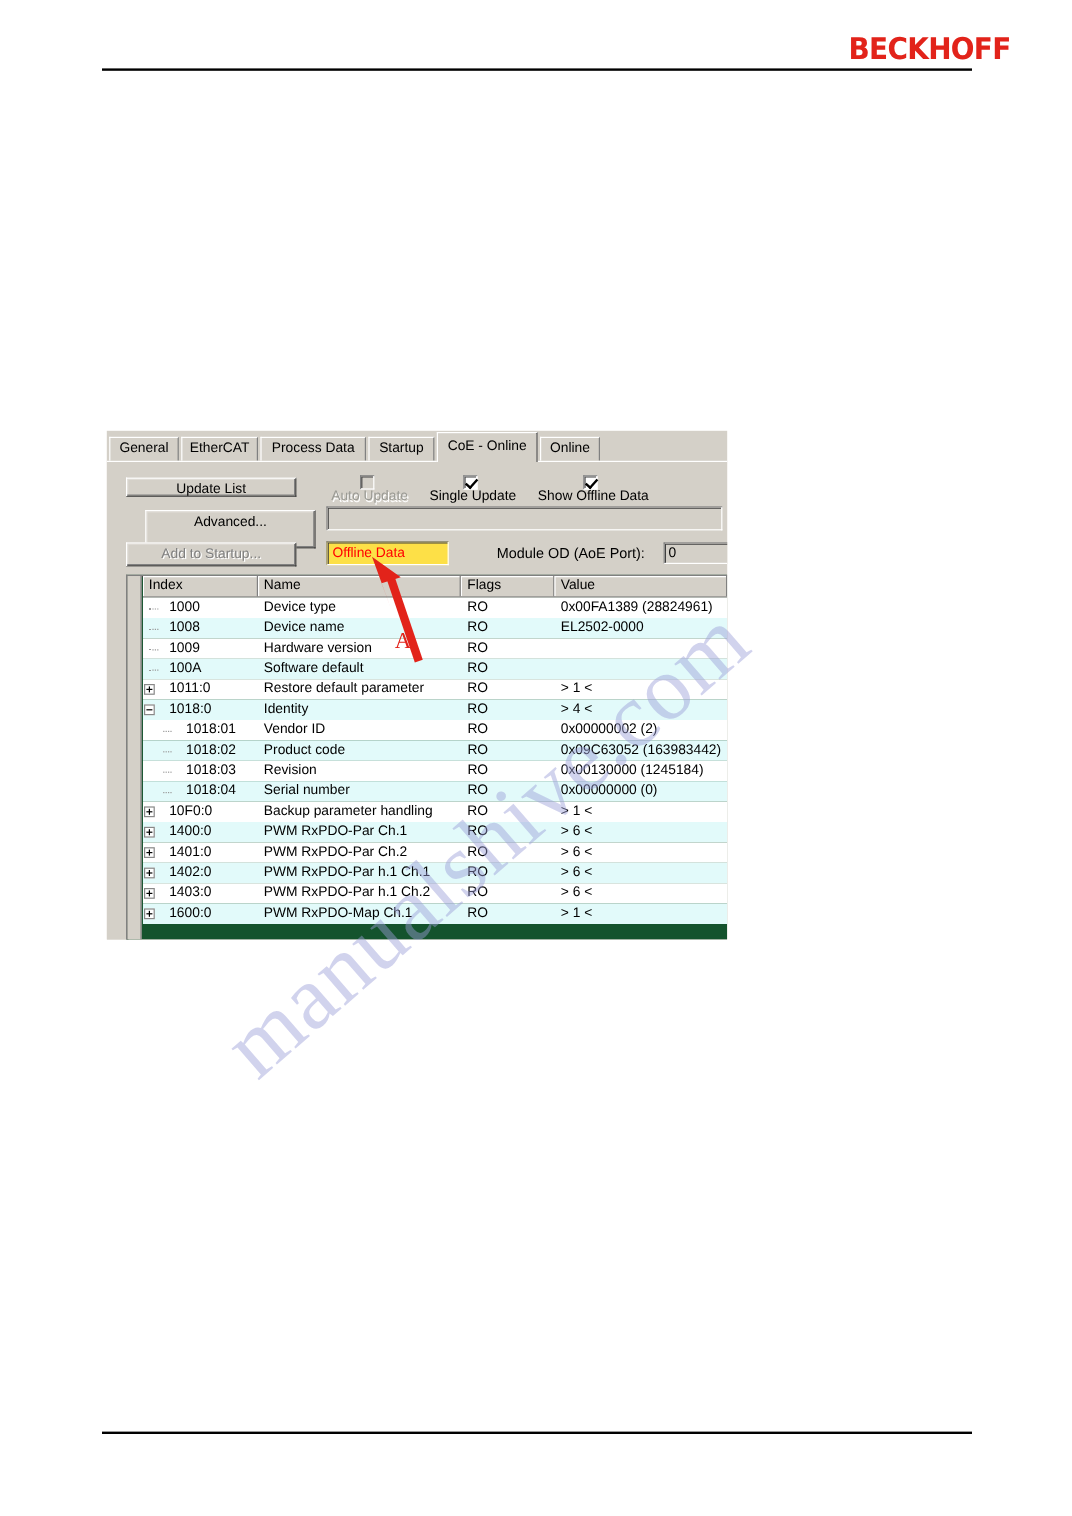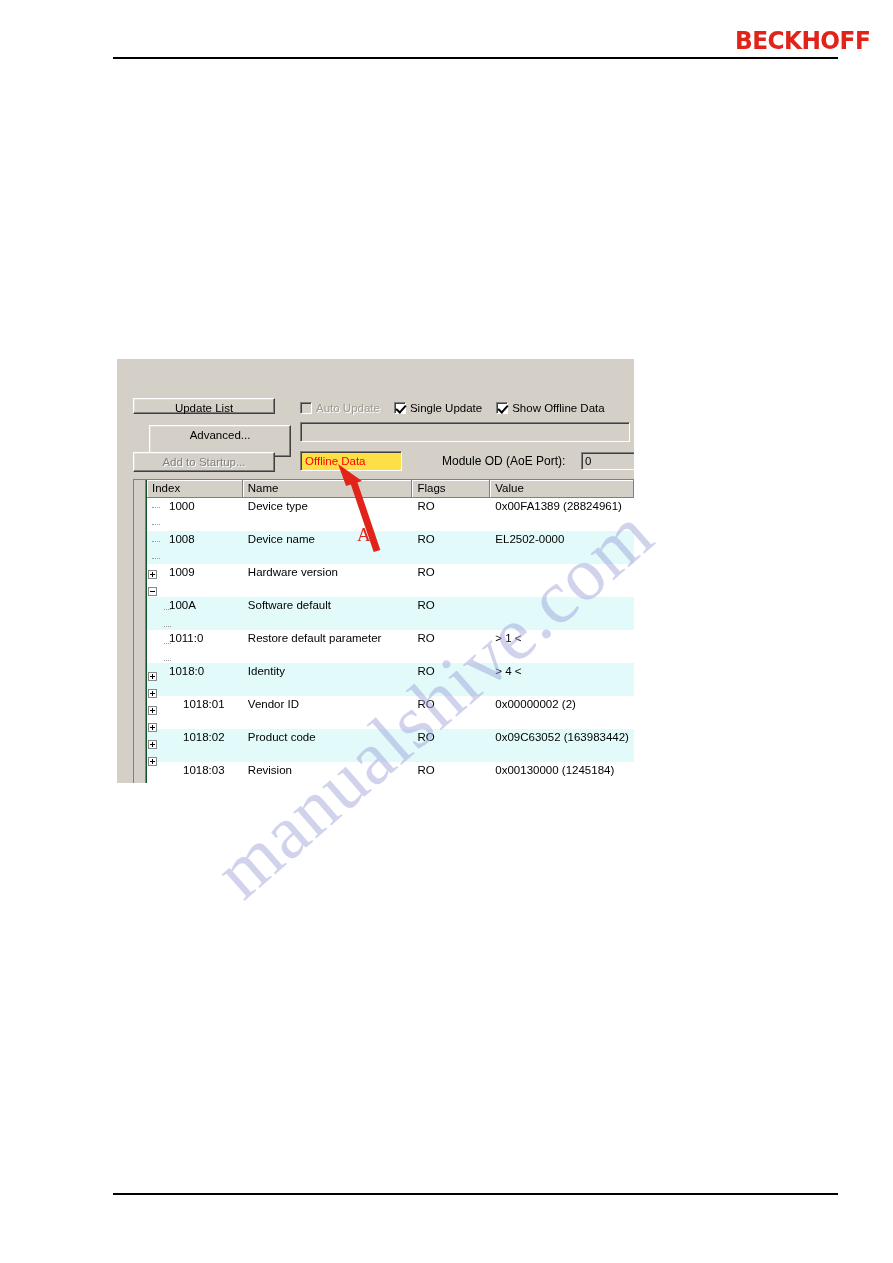--- a/index.html
+++ b/index.html
@@ -13,21 +13,20 @@
     position: relative;
     overflow: hidden;
     font-family: "Liberation Sans", sans-serif;
   }
 
   
   #page {
     position: absolute;
     inset: 0;
     background: #ffffff;
-    margin-left: 28px;
   }
 
   #brand-logo {
     position: absolute;
     left: 707px;
     top: 26px;
     font-family: "DejaVu Sans", sans-serif;
     font-weight: bold;
     font-size: 25px;
     letter-spacing: -0.6px;
@@ -176,21 +175,21 @@
     position: absolute;
     left: 183px;
     top: 14px;
     width: 330px;
     height: 16px;
     display: flex;
     align-items: center;
     gap: 0px;
     white-space: nowrap;
   }
-  .cbgrp { display: flex; align-items: center; }
+  .cbgrp { display: flex; align-items: center; flex-direction: column; }
   .cbox {
     width: 12px;
     height: 12px;
     background: #ffffff;
     border-top: 1px solid #808080;
     border-left: 1px solid #808080;
     border-right: 1px solid #ffffff;
     border-bottom: 1px solid #ffffff;
     box-shadow: inset 1px 1px 0 #404040;
     box-sizing: border-box;
@@ -291,21 +290,21 @@
     box-sizing: border-box;
     font-size: 11.5px;
     line-height: 17px;
     padding-left: 5px;
     white-space: nowrap;
     overflow: hidden;
   }
 
   .lst-row {
     display: flex;
-    height: 33px;
+    height: 17px;
     box-sizing: border-box;
     background: #ffffff;
     justify-content: flex-end;
   }
   .lst-row.alt { background: #e2fafa; }
   .lst-row .cell {
     font-size: 11.5px;
     line-height: 17px;
     box-sizing: border-box;
     white-space: nowrap;
@@ -392,20 +391,31 @@
 <body>
 
 <div id="page">
 
   <div id="brand-logo">BECKHOFF</div>
   <div id="header-rule"></div>
   <div id="footer-rule"></div>
 
   <div id="coe-dialog">
 
+    <div class="tabstrip">
+      <div id="tab-underline"></div>
+      <div id="tabs-host">
+          <div class="tab" style="left: 2px; width: 58px;">General</div>
+          <div class="tab" style="left: 62px; width: 64px;">EtherCAT</div>
+          <div class="tab" style="left: 128px; width: 88px;">Process Data</div>
+          <div class="tab" style="left: 218px; width: 55px;">Startup</div>
+          <div class="tab active" style="left: 275px; width: 84px;">CoE - Online</div>
+          <div class="tab" style="left: 361px; width: 50px;">Online</div>
+        </div>
+    </div>
 
     <div class="panel-body">
 
       <div class="btn" id="btn-update-list">Update List</div>
       <div class="btn" id="btn-advanced">Advanced...</div>
       <div class="btn disabled" id="btn-add-startup">Add to Startup...</div>
 
       <div class="cbrow" id="cb-host">
           <div class="cbgrp">
             <div class="cbox disabled"></div>

